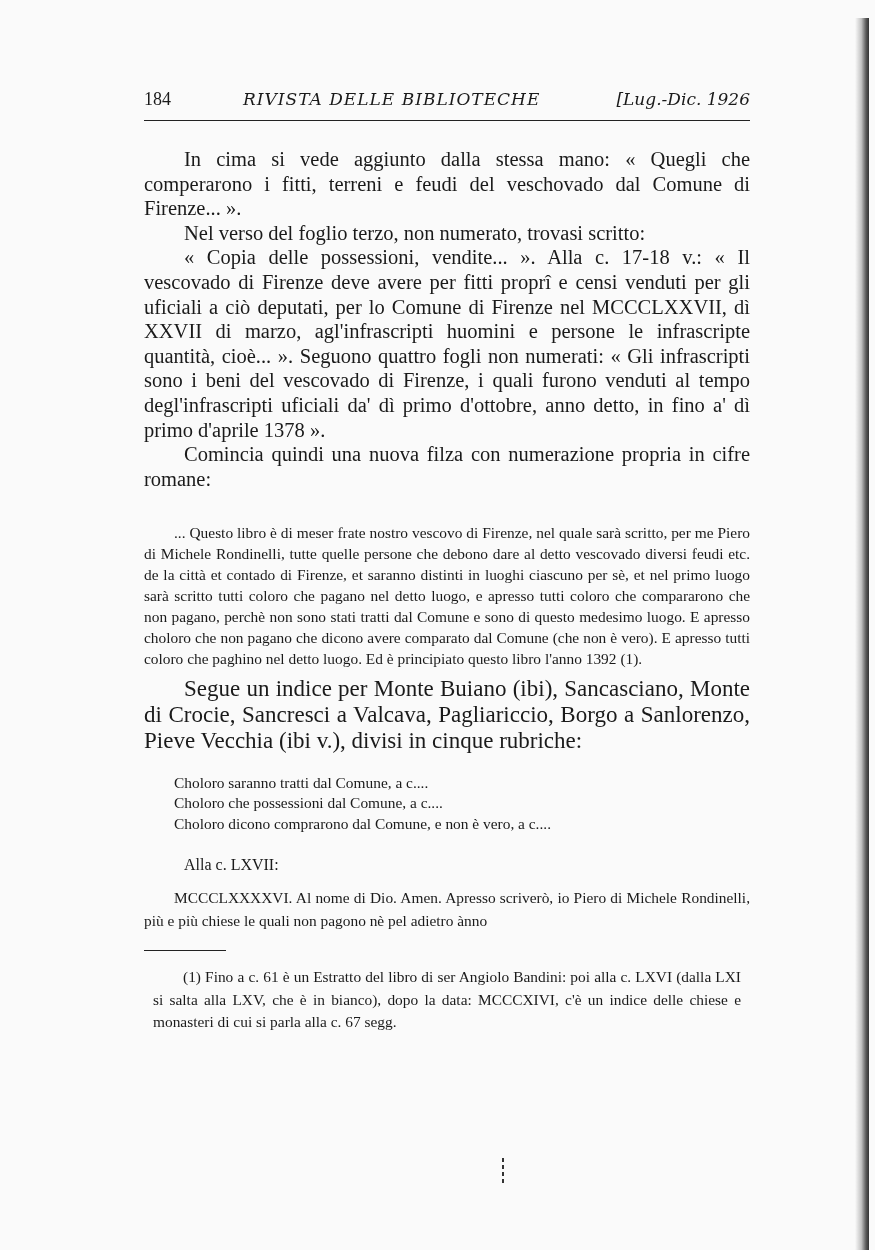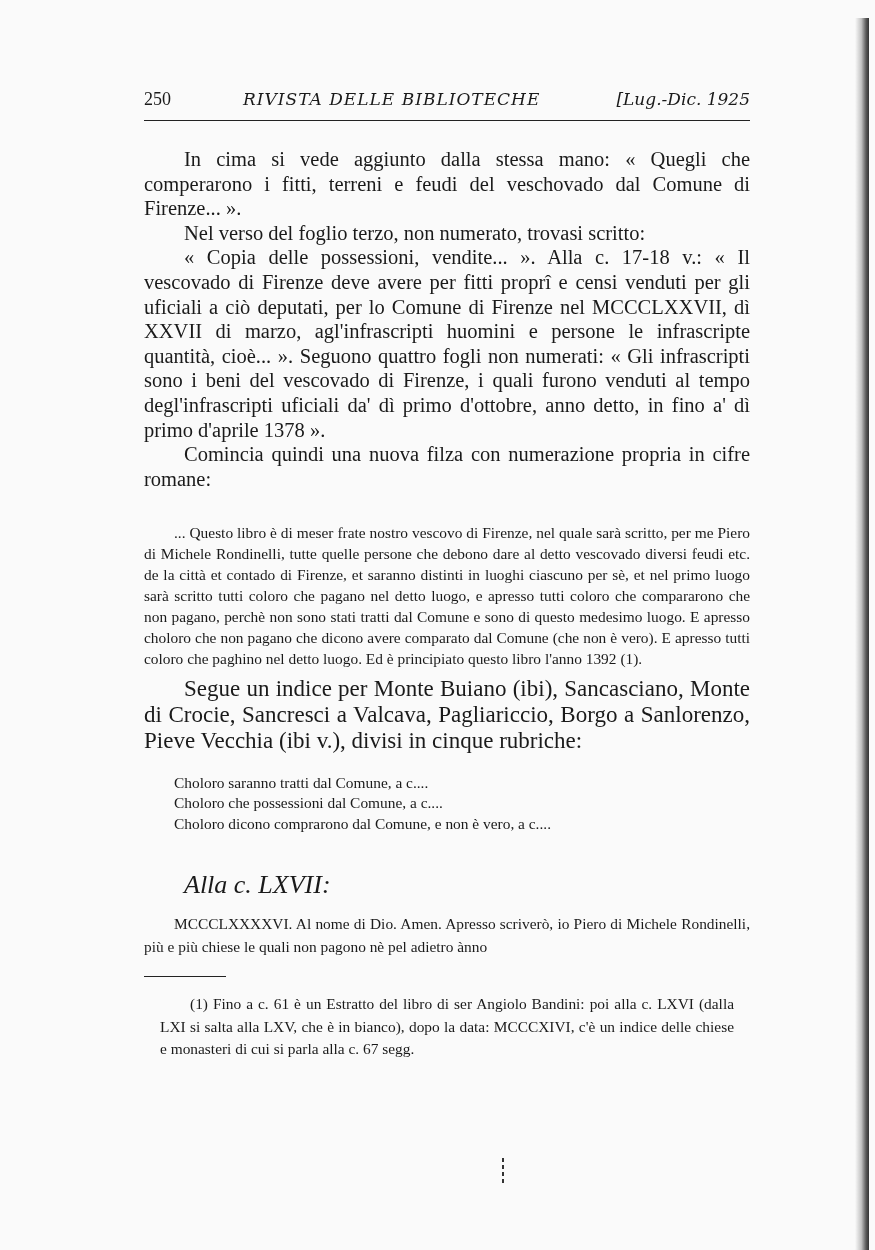--- a/index.html
+++ b/index.html
@@ -40,48 +40,48 @@
     font-size: 23px; line-height: 26px; text-align: justify; margin-top: 6px;
   }
   .para-2 p { margin: 0; text-indent: 40px; }
   .rubrics {
     font-family: "Liberation Serif", serif;
     font-size: 15.4px; line-height: 20.6px; margin-top: 19px; padding-left: 30px;
   }
   .rubrics div { white-space: nowrap; }
   .alla {
     font-family: "Liberation Serif", serif;
-    font-size: 26px; margin-top: 36px; padding-left: 40px; font-style: italic;
+    font-size: 16px; margin-top: 22px; padding-left: 40px;
   }
   .excerpt {
     font-family: "Liberation Serif", serif;
     font-size: 15.4px; line-height: 22.5px; text-align: justify; margin-top: 13px;
   }
   .excerpt p { margin: 0; text-indent: 30px; }
   .fn-rule { width: 82px; border-top: 1.5px solid #222; margin-top: 18px; }
   .footnotes {
     font-family: "Liberation Serif", serif;
     font-size: 15.4px; line-height: 22.5px; text-align: justify; margin-top: 15px;
   }
-  .footnotes p { margin: 16px; text-indent: 30px; }
+  .footnotes p { margin: 9px; text-indent: 30px; }
   .gutter-mark {
     position: absolute; left: 502px; top: 1158px; width: 2px; height: 28px;
     background: repeating-linear-gradient(to bottom, #333 0 4px, transparent 4px 7px);
   }
 </style>
 </head>
 <body>
 
 <div class="spine"></div>
 
 <div class="page">
   <div class="running-head">
-    <span class="folio">250</span>
+    <span class="folio">184</span>
     <span class="journal">RIVISTA DELLE BIBLIOTECHE</span>
-    <span class="issue">[Lug.-Dic. 1925</span>
+    <span class="issue">[Lug.-Dic. 1926</span>
   </div>
   <div class="head-rule"></div>
 
   <div class="body-text">
     <p>In cima si vede aggiunto dalla stessa mano: « Quegli che comperarono i fitti, terreni e feudi del veschovado dal Comune di Firenze... ».</p>
     <p>Nel verso del foglio terzo, non numerato, trovasi scritto:</p>
     <p>« Copia delle possessioni, vendite... ». Alla c. 17-18 v.: « Il vescovado di Firenze deve avere per fitti proprî e censi venduti per gli uficiali a ciò deputati, per lo Comune di Firenze nel MCCCLXXVII, dì XXVII di marzo, agl'infrascripti huomini e persone le infrascripte quantità, cioè... ». Seguono quattro fogli non numerati: « Gli infrascripti sono i beni del vescovado di Firenze, i quali furono venduti al tempo degl'infrascripti uficiali da' dì primo d'ottobre, anno detto, in fino a' dì primo d'aprile 1378 ».</p>
     <p>Comincia quindi una nuova filza con numerazione propria in cifre romane:</p>
   </div>
 

